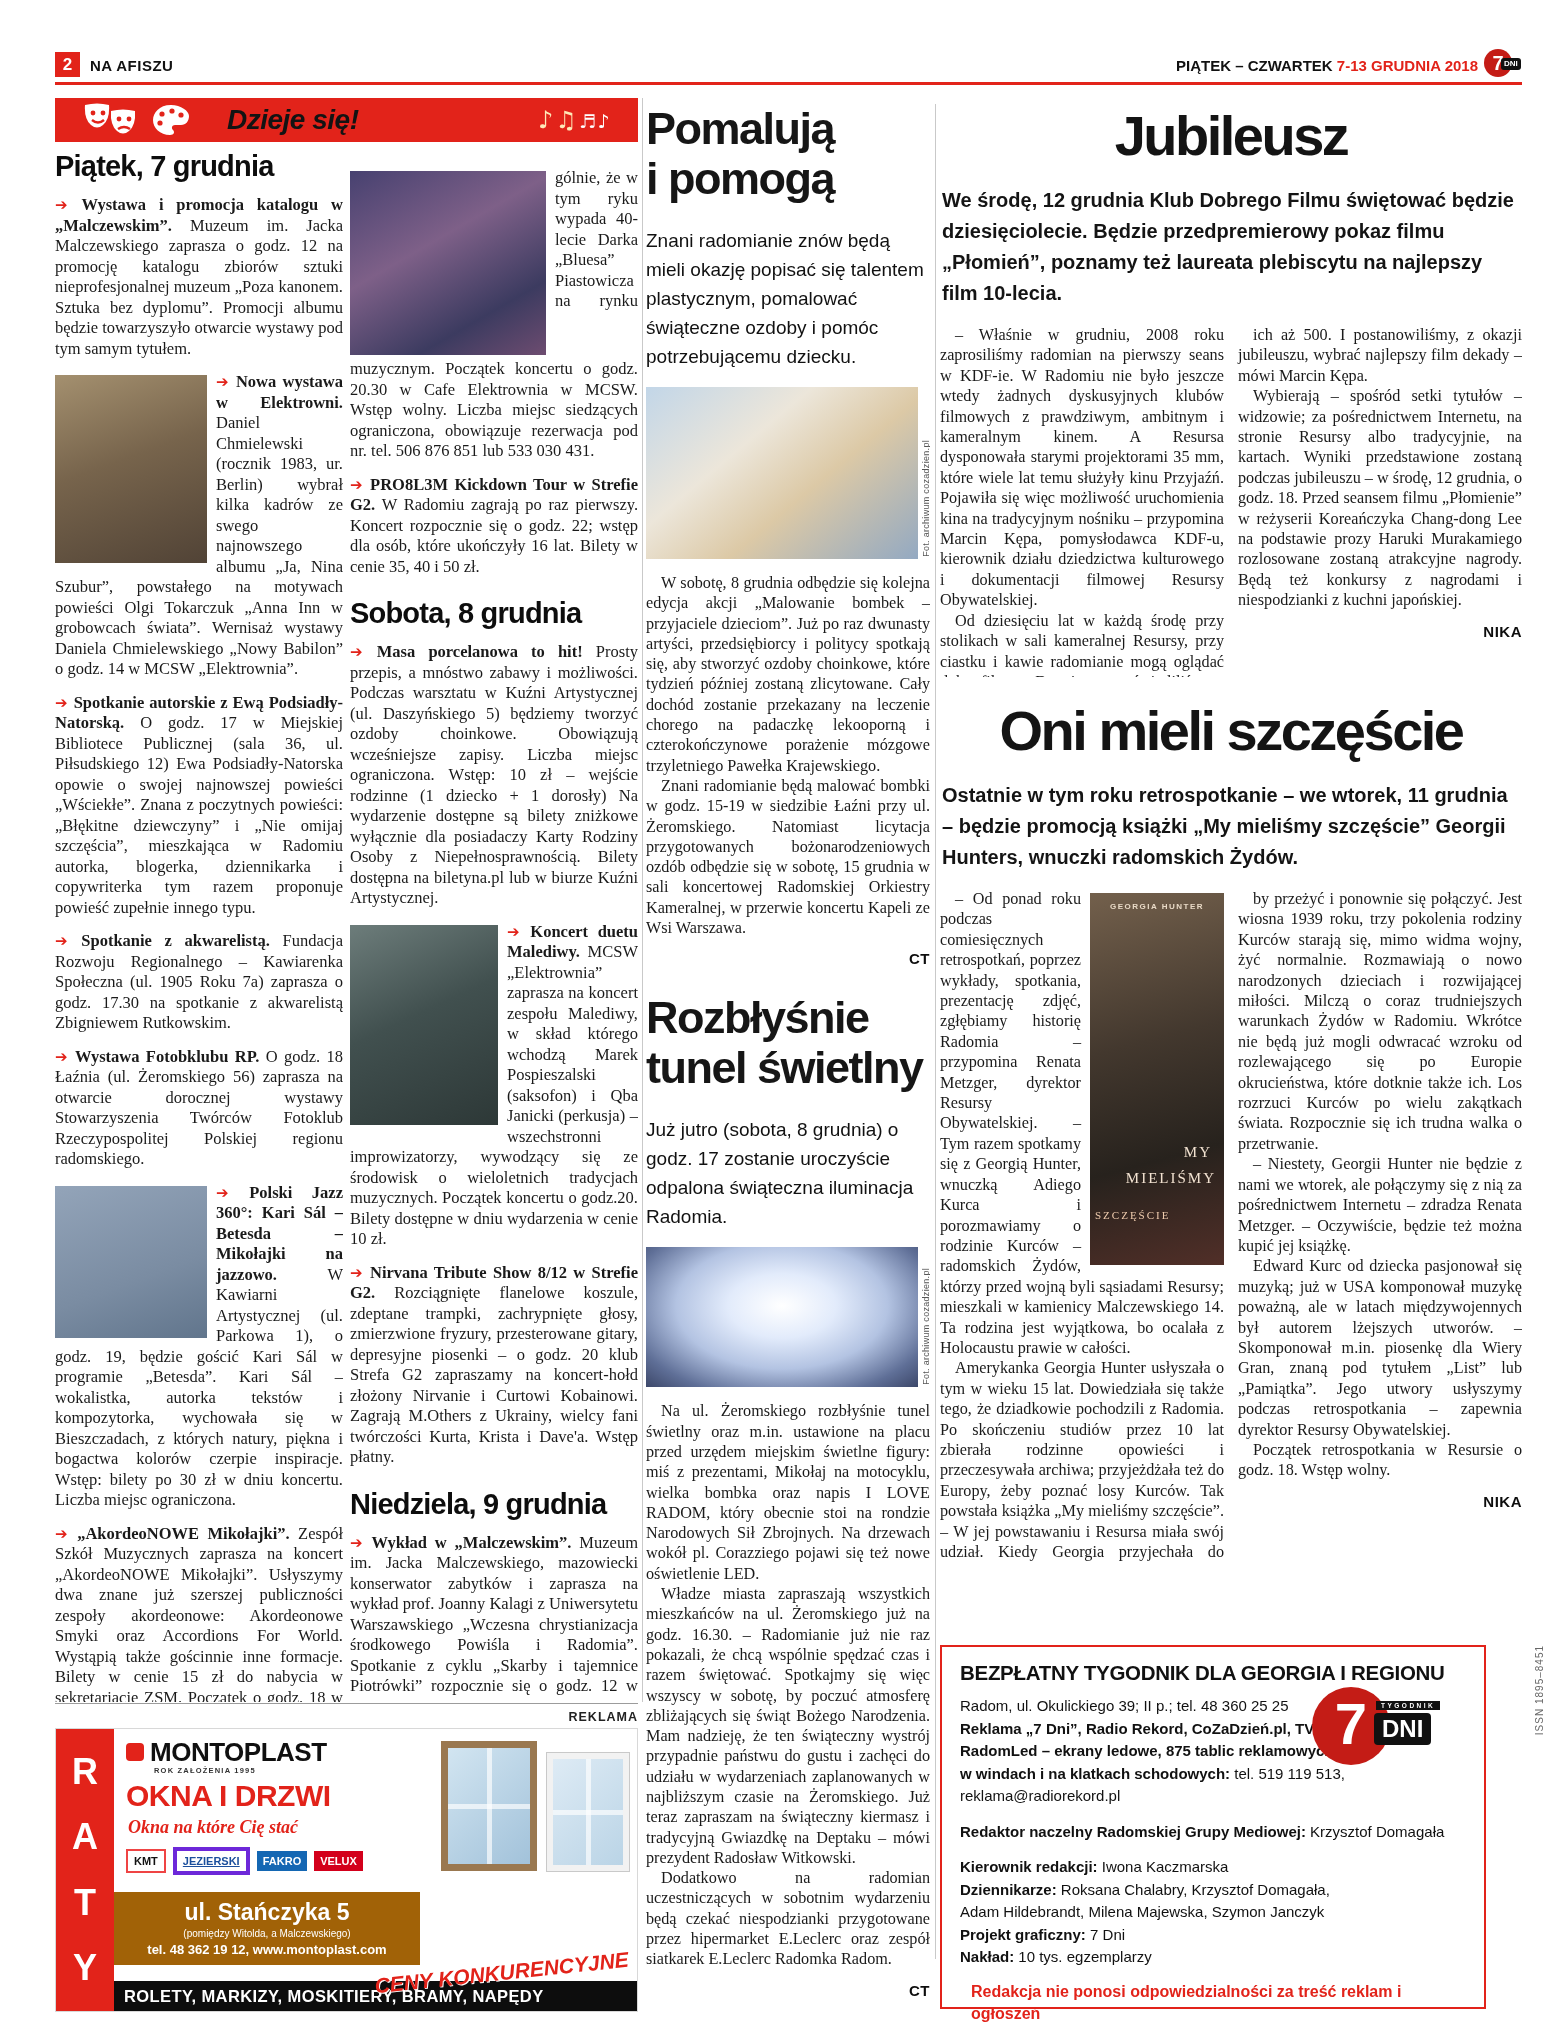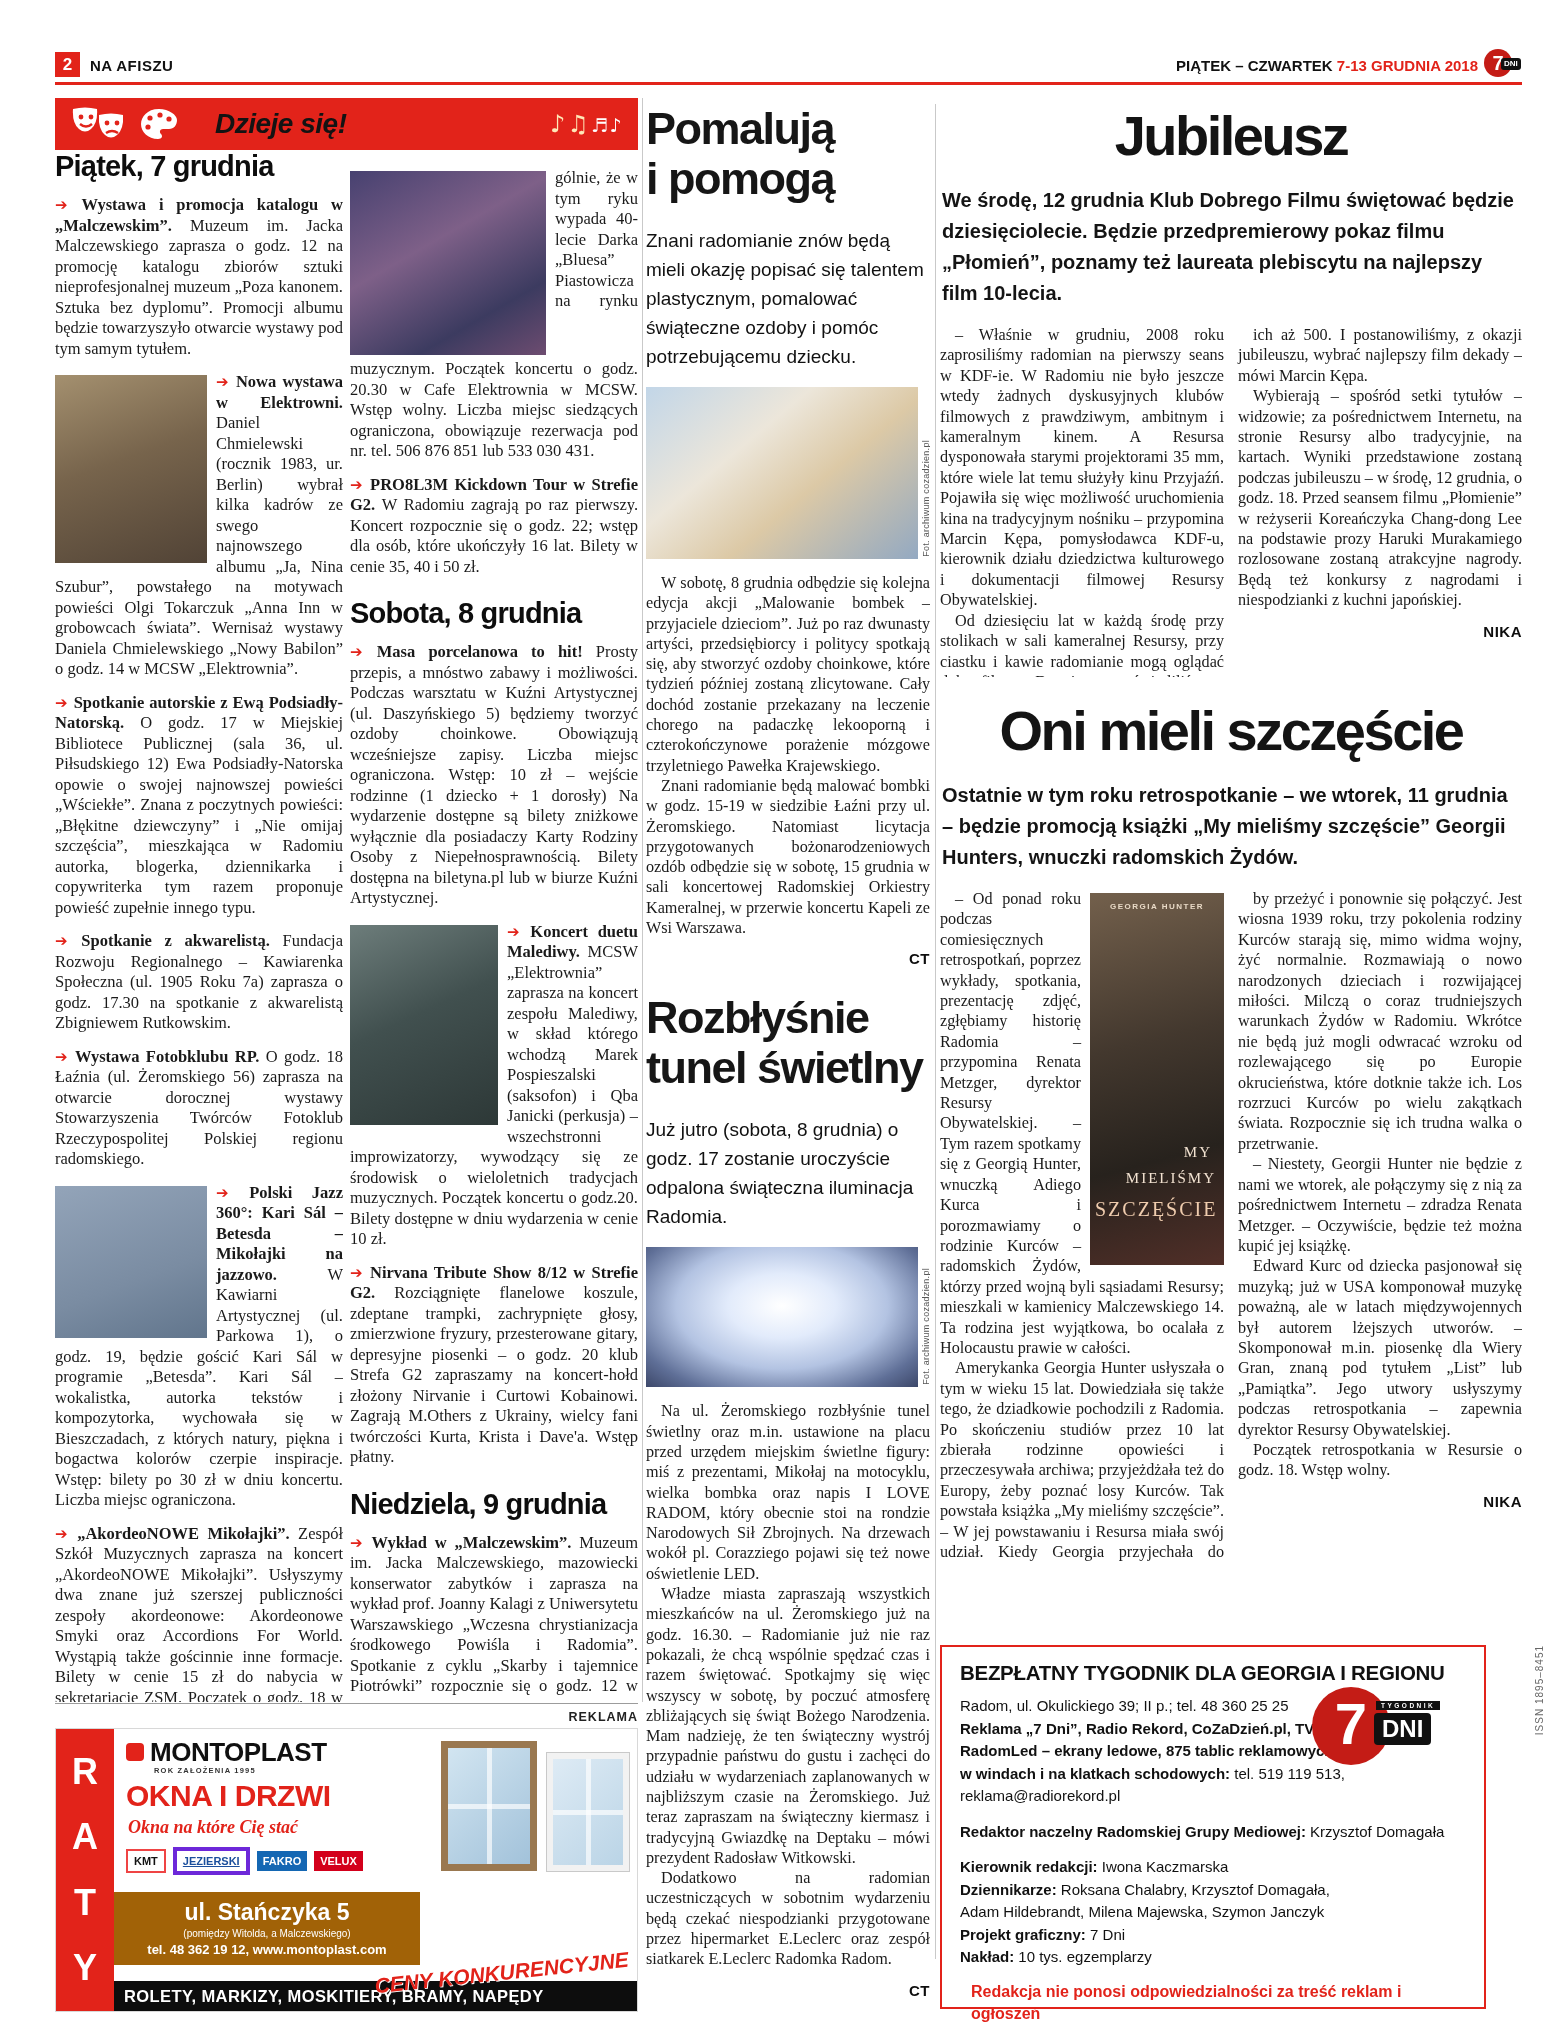--- a/index.html
+++ b/index.html
@@ -17,21 +17,21 @@
   .dateline { right:80px; top:57px; font:700 15px "Liberation Sans", sans-serif; color:#111; white-space:nowrap; }
   .dateline .red { color:#e2231a; }
   .minilogo { right:38px; top:49px; width:36px; height:30px; }
   .minilogo .c { position:absolute; left:0; top:0; width:28px; height:28px; border-radius:50%; background:#c41c16;
     color:#fff; font:700 20px/28px "Liberation Sans", sans-serif; text-align:center; }
   .minilogo .d { position:absolute; left:17px; top:9px; background:#111; color:#fff; border-radius:3px;
     font:700 8px/10px "Liberation Sans", sans-serif; padding:1px 3px; }
   .header-rule { left:55px; top:82px; width:1467px; height:3px; background:#e2231a; }
 
   
-  .banner { left:55px; top:98px; width:583px; height:52px; background:#e2231a; display:flex; align-items:center; padding:0 14px; }
+  .banner { left:55px; top:98px; width:583px; height:44px; background:#e2231a; display:flex; align-items:center; padding:0 26px; }
   .banner-title { flex:0 0 auto; margin:0 auto 0 26px; font:italic 700 28px "Liberation Sans", sans-serif; color:#131313; letter-spacing:-0.5px; }
   .notes { margin-left:auto; color:#ffe9b8; font:700 24px "DejaVu Sans", sans-serif; letter-spacing:2px; }
   .notes .n2 { color:#fff; font-size:19px; }
 
   
   .vrule { width:1px; background:#c9c9c9; }
   .hrule { height:1px; background:#9c9c9c; }
 
   
   #col1 { left:55px;  top:150px; width:288px; height:1552px; overflow:hidden; }
@@ -74,21 +74,21 @@
   .lucky-cols { height:676px; }
   .lucky-block { margin-top:22px; }
 
   .cover { float:right; width:134px; height:372px; margin:4px 0 10px 9px; position:relative;
     background:linear-gradient(165deg,#73604c 0%,#43382e 40%,#27221d 70%,#512f28 100%); }
   .cover .author { position:absolute; top:9px; left:0; right:0; text-align:center; color:#e9dac7;
     font:700 8px "Liberation Sans", sans-serif; letter-spacing:1.5px; }
   .cover .t { position:absolute; color:#f2e2d1; font:400 15px "Liberation Serif", serif; letter-spacing:2px; }
   .cover .t1 { right:12px; bottom:104px; }
   .cover .t2 { right:8px; bottom:78px; }
-  .cover .t3 { left:5px; bottom:44px; font-size:20px; color:#efccae; }
+  .cover .t3 { left:5px; bottom:44px; font-size:11px; color:#efccae; }
 
   
   .infobox { left:940px; top:1645px; width:546px; height:364px; border:2px solid #e2231a; padding:14px 18px; background:#fff; }
   .infobox h3 { font:700 20.5px "Liberation Sans", sans-serif; color:#111; margin-bottom:10px; letter-spacing:-0.3px; }
   .infobox p { font:400 15px/22.5px "Liberation Sans", sans-serif; color:#111; }
   .infobox p b { font-weight:700; }
   .gap-top { margin-top:13px; }
   .red-note { font:700 16px/22px "Liberation Sans", sans-serif !important; color:#e2231a !important; margin:12px 11px 4px; }
   .box-logo { position:absolute; right:22px; top:40px; width:150px; height:80px; }
   .box-logo .c { position:absolute; left:0; top:0; width:78px; height:78px; border-radius:50%; background:#c41c16;

